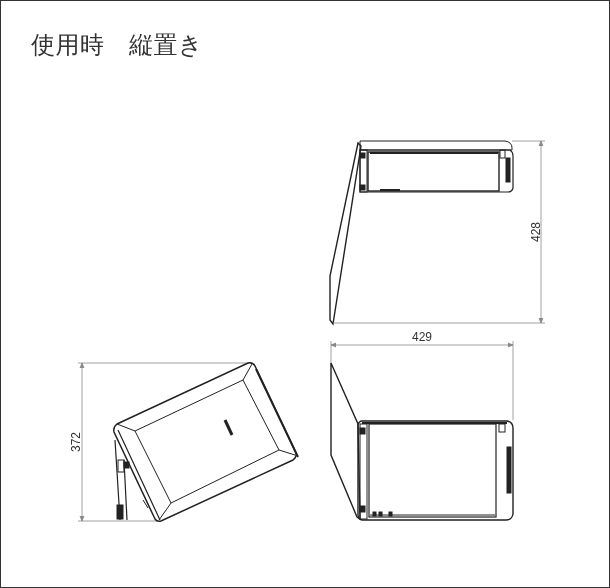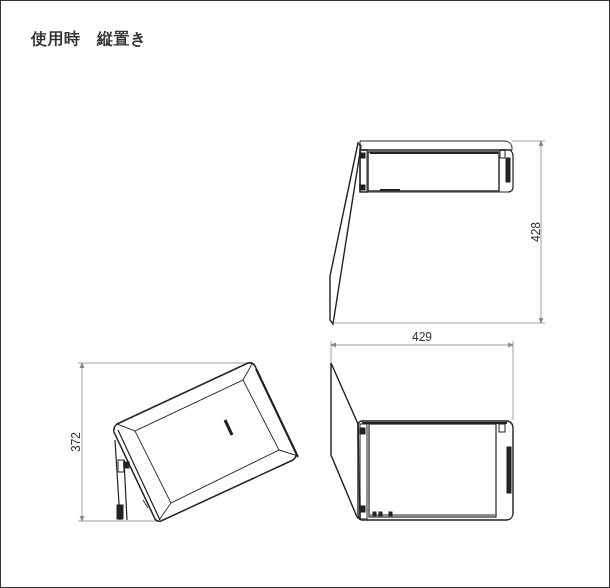--- a/index.html
+++ b/index.html
@@ -1,18 +1,18 @@
 <!DOCTYPE html>
 <html><head>
 <meta charset="utf-8">
 <style>
   html, body { margin: 0; padding: 0; background: #ffffff; }
   body { width: 610px; height: 588px; position: relative; overflow: hidden; font-family: "DejaVu Sans", sans-serif; }
   .frame { position: absolute; left: 0; top: 0; width: 608px; height: 586px; border: 1px solid #333333; }
-  .title { position: absolute; left: 31px; top: 29px; font-size: 16px; color: #333333; font-weight: 700; letter-spacing: 0.5px; white-space: pre; }
+  .title { position: absolute; left: 31px; top: 29px; font-size: 24px; color: #333333; font-weight: 400; letter-spacing: 0.5px; white-space: pre; }
   svg.drawing { position: absolute; left: 0; top: 0; }
   .dim { font-family: "Liberation Sans", sans-serif; font-size: 12px; fill: #333333; }
 </style>
 </head>
 <body>
 
 <div class="frame"></div>
 <div class="title">使用時　縦置き</div>
 
 <svg class="drawing" width="610" height="588" viewBox="0 0 610 588">

